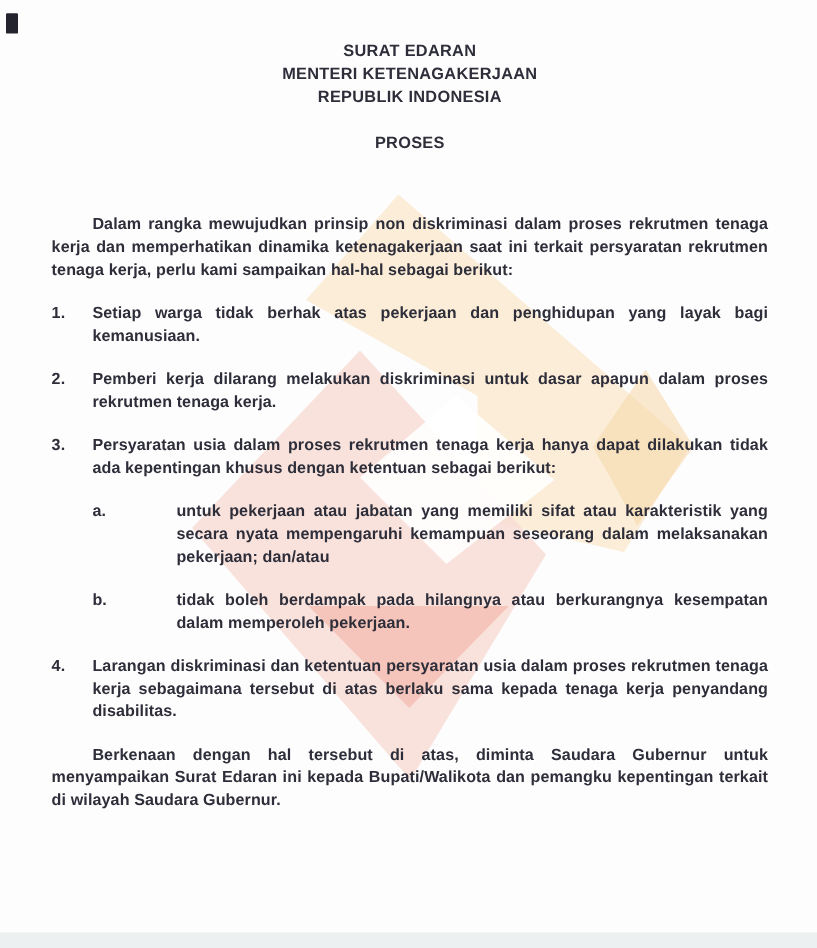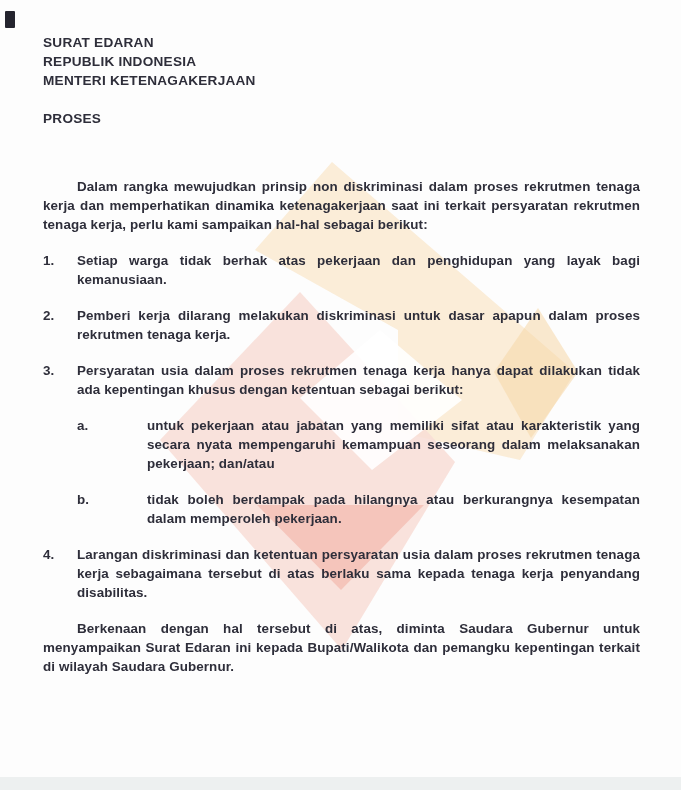--- a/index.html
+++ b/index.html
@@ -44,21 +44,21 @@
     position:absolute;left:5px;top:11px;width:10px;height:17px;
     background:var(--artifact-color,#24242e);z-index:2;border-radius:1px;
   }
   .bottom-bar{
     position:absolute;left:0;right:0;bottom:0;height:13px;
     background:var(--bottom-bar-color,#edf0f0);z-index:2;
   }
   
   .content{position:relative;z-index:1;padding:33px 41px 0 43px;}
   .doc-header{
-    font-weight:700;
+    text-align:center;font-weight:700;
     font-size:13.6px;line-height:19px;letter-spacing:.25px;
   }
   .spacer-line{height:19px;}
   .body-copy{font-size:13.4px;line-height:19px;font-weight:600;letter-spacing:.1px;}
   .para{margin:0 0 17px 0;text-align:justify;text-indent:34px;}
   .para.opening{margin-top:49px;}
   .list-item{display:flex;margin:0 0 17px 0;}
   .list-item .num{flex:0 0 34px;}
   .list-item .txt{flex:1;text-align:justify;}
   .sub-list{margin:17px 0 0 0;}
@@ -79,22 +79,22 @@
     <div class="wm-salmon"></div>
     <div class="wm-center-white"></div>
   </div>
 
   <div class="corner-mark"></div>
 
   <div class="content">
 
     <div class="doc-header">
       <div>SURAT EDARAN</div>
+      <div>MENTERI KETENAGAKERJAAN</div>
       <div>REPUBLIK INDONESIA</div>
-      <div>MENTERI KETENAGAKERJAAN</div>
       <div class="spacer-line"></div>
       <div>PROSES</div>
     </div>
 
     <div class="body-copy">
 
       <p class="para opening">Dalam rangka mewujudkan prinsip non diskriminasi dalam proses rekrutmen tenaga kerja dan memperhatikan dinamika ketenagakerjaan saat ini terkait persyaratan rekrutmen tenaga kerja, perlu kami sampaikan hal-hal sebagai berikut:</p>
 
       <div class="list-item">
         <div class="num">1.</div>

